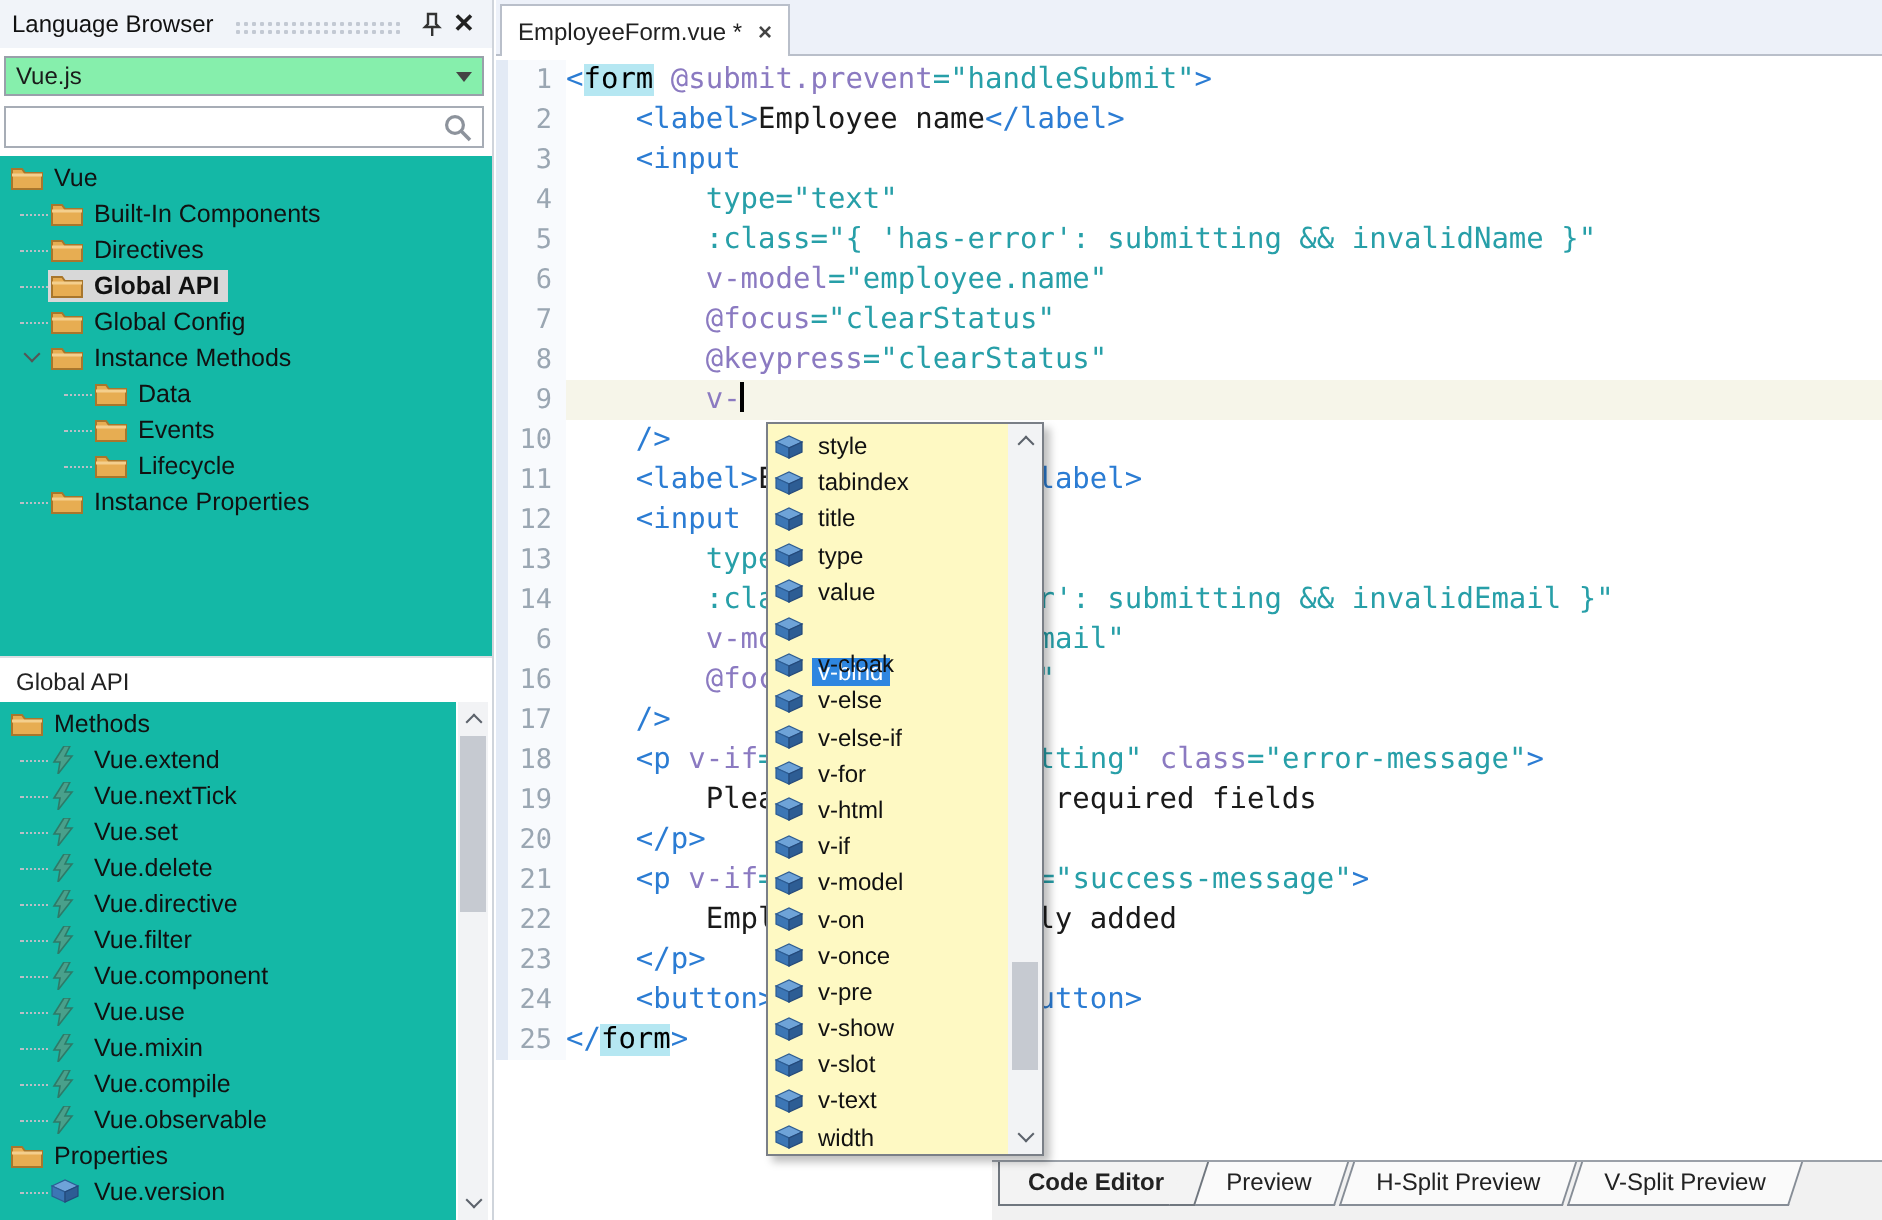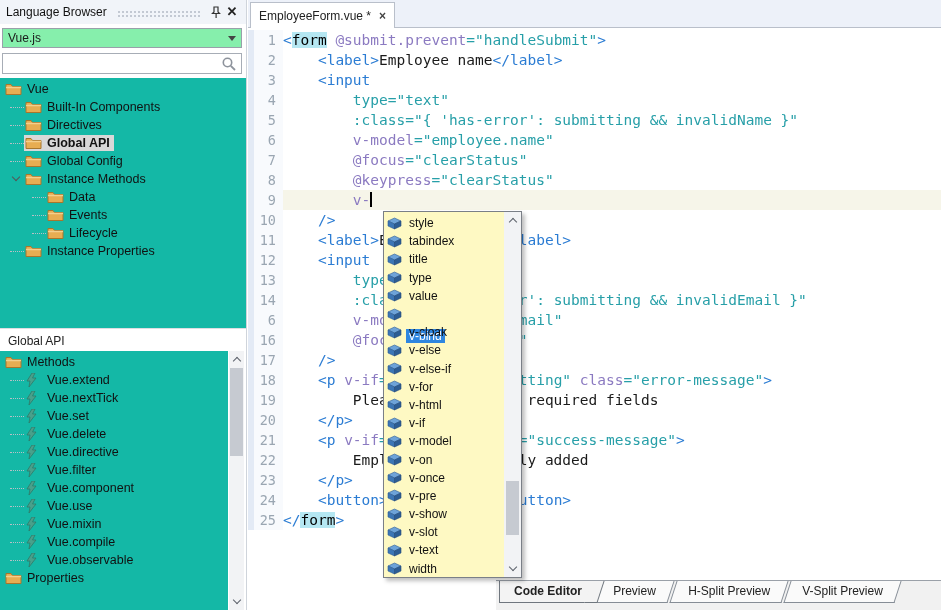--- a/index.html
+++ b/index.html
@@ -471,20 +471,35 @@
             <span class="tree-icon js-icon ic-folder">
               <svg class="svg-folder" width="17" height="13" viewBox="0 0 17 13">
                 <path d="M1 2.5h5l1.5 2H16v8H1z" fill="#e7ad52" stroke="#a8762c" stroke-width="1"></path>
                 <path d="M1 5.5h15" stroke="#f4cf8d" stroke-width="1.5"></path>
               </svg>
 
             </span>
             <span class="tlabel">Properties</span>
           </span>
         </div>
+        <div class="trow l1">
+
+          <span class="conn"></span>
+          <span class="tinner">
+            <span class="tree-icon js-icon ic-prop">
+
+              <svg class="svg-prop" width="15" height="13" viewBox="0 0 15 13">
+                <polygon points="1,4 7.5,1 14,4 7.5,7" fill="#6ea3d8" stroke="#2d5d94" stroke-width="0.6"></polygon>
+                <polygon points="1,4 7.5,7 7.5,12 1,9" fill="#3c76b5" stroke="#2d5d94" stroke-width="0.6"></polygon>
+                <polygon points="14,4 7.5,7 7.5,12 14,9" fill="#2d5d94" stroke="#24497a" stroke-width="0.6"></polygon>
+              </svg>
+            </span>
+            <span class="tlabel">Vue.version</span>
+          </span>
+        </div>
       </div>
 
     <div class="vscroll" id="api-scrollbar">
       <div class="sb-btn sb-up">
           <span></span>
         </div>
       <div class="sb-thumb" id="api-thumb"></div>
       <div class="sb-btn sb-down">
           <span></span>
         </div>

